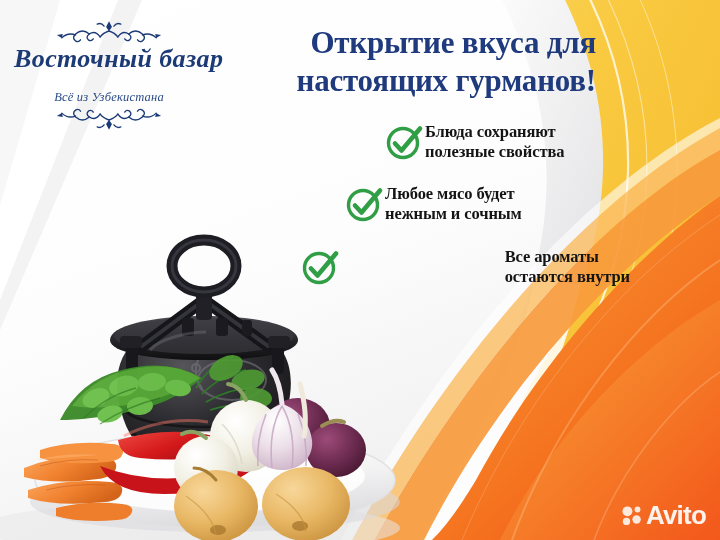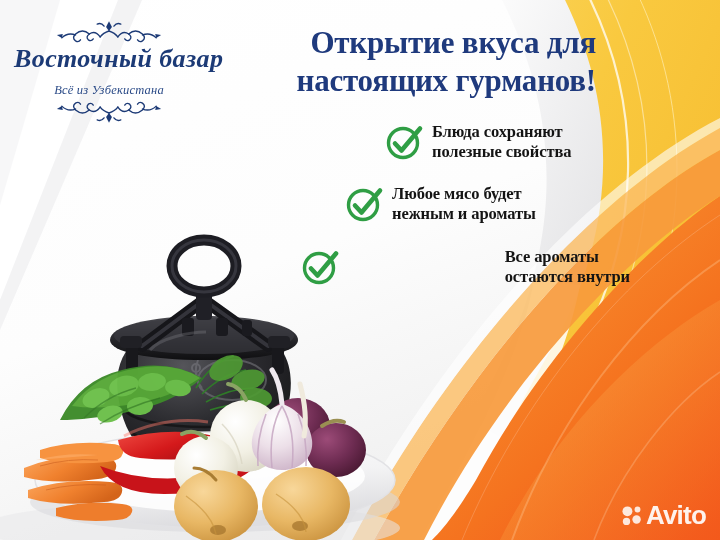--- a/index.html
+++ b/index.html
@@ -56,21 +56,21 @@
     color: #1c3a76;
     line-height: 1.05;
     margin: 1px 0 0 0;
     white-space: nowrap;
   }
   .logo-sub {
     font-family: "Liberation Serif", serif;
     font-style: italic;
     font-size: 12.5px;
     color: #2a4a87;
-    margin-top: 11px;
+    margin-top: 18px;
     letter-spacing: 0.2px;
   }
 
   
   .headline {
     position: absolute;
     left: 206px;
     top: 24px;
     width: 390px;
     text-align: right;
@@ -85,21 +85,21 @@
   
   .bullets {
     position: absolute;
     left: 300px;
     top: 122px;
     width: 330px;
   }
   .bullet {
     display: flex;
     align-items: center;
-    gap: 8px;
+    gap: 1px;
     margin-bottom: 22px;
   }
   .bullet.b1 { margin-left: 84px; }
   .bullet.b2 { margin-left: 44px; }
   .bullet.b3 { margin-left: 0px; justify-content: space-between; }
 
   .check-icon {
     flex: 0 0 auto;
     width: 40px;
     height: 40px;
@@ -270,21 +270,21 @@
       <div class="bullet-text">Блюда сохраняют
 полезные свойства</div>
     </div>
 
     <div class="bullet b2">
       <svg class="check-icon" viewBox="0 0 40 40">
         <circle cx="19" cy="21" r="14.5" fill="none" stroke="#2f9e44" stroke-width="3.4"></circle>
         <path d="M11 21.5 L17.5 28.5 L36 6.5" fill="none" stroke="#2f9e44" stroke-width="4.6" stroke-linecap="round" stroke-linejoin="round"></path>
       </svg>
       <div class="bullet-text">Любое мясо будет
-нежным и ароматы</div>
+нежным и сочным</div>
     </div>
 
     <div class="bullet b3">
       <svg class="check-icon" viewBox="0 0 40 40">
         <circle cx="19" cy="21" r="14.5" fill="none" stroke="#2f9e44" stroke-width="3.4"></circle>
         <path d="M11 21.5 L17.5 28.5 L36 6.5" fill="none" stroke="#2f9e44" stroke-width="4.6" stroke-linecap="round" stroke-linejoin="round"></path>
       </svg>
       <div class="bullet-text">Все ароматы
 остаются внутри</div>
     </div>

